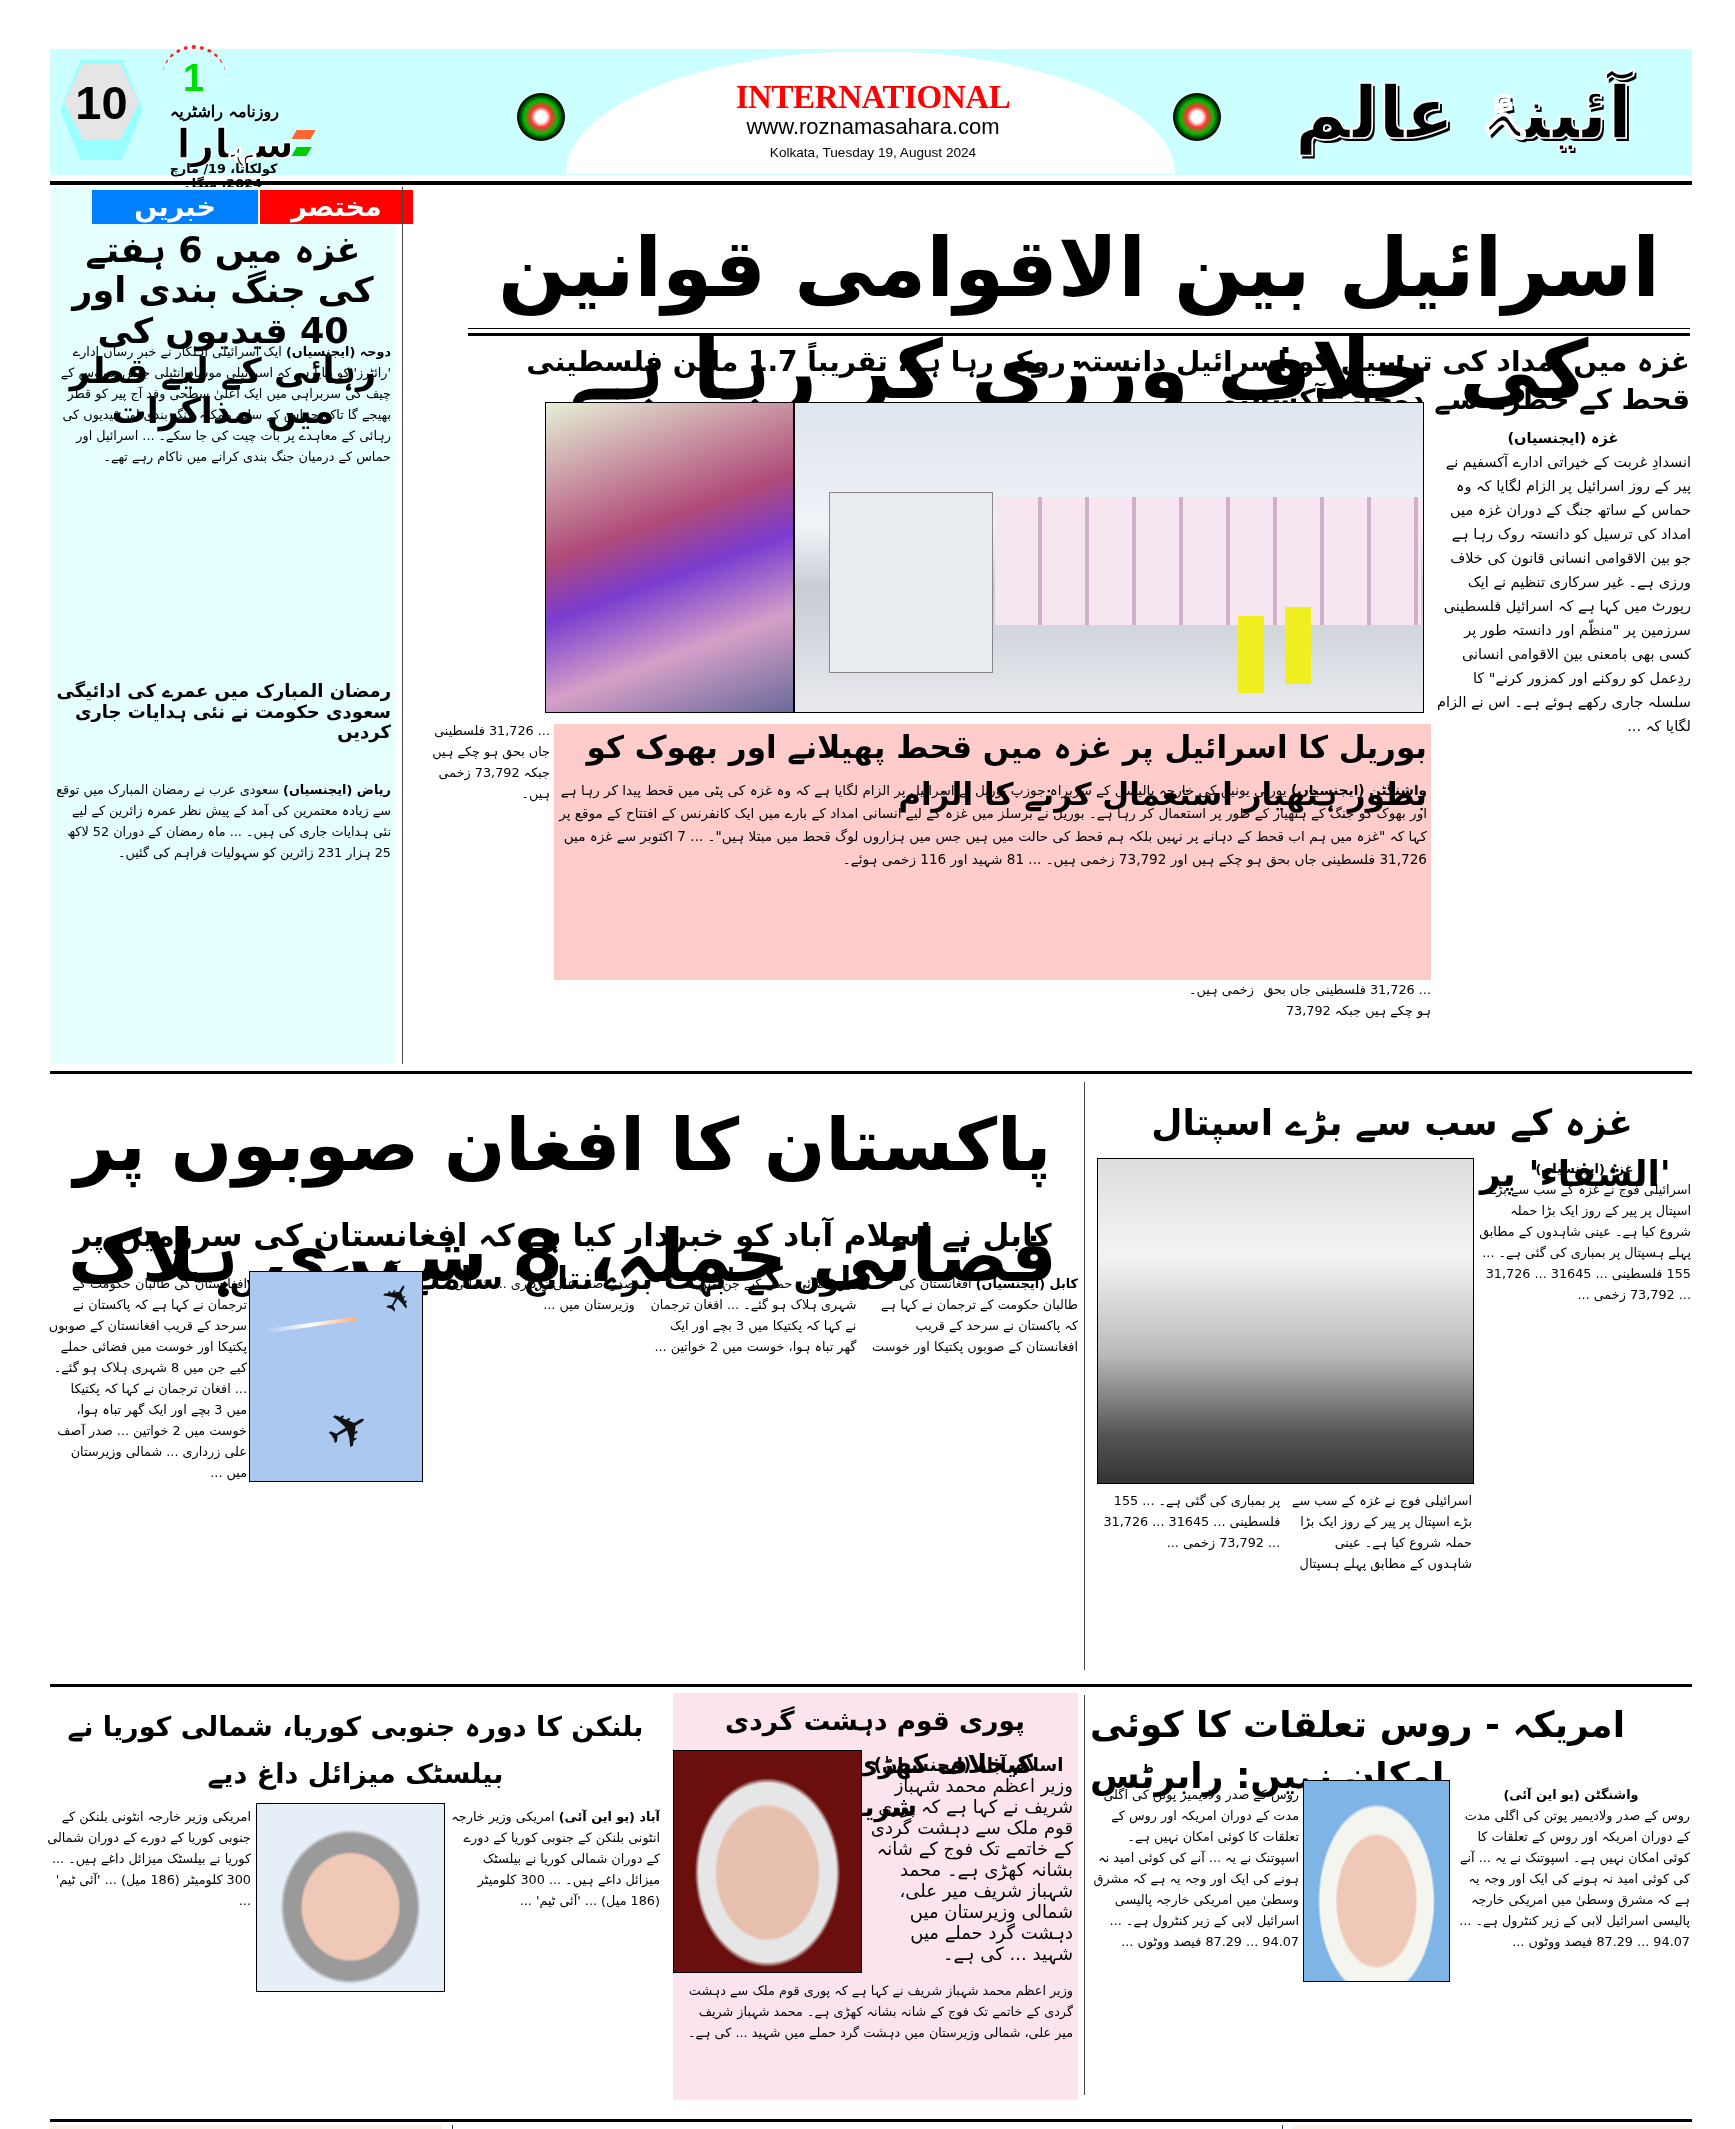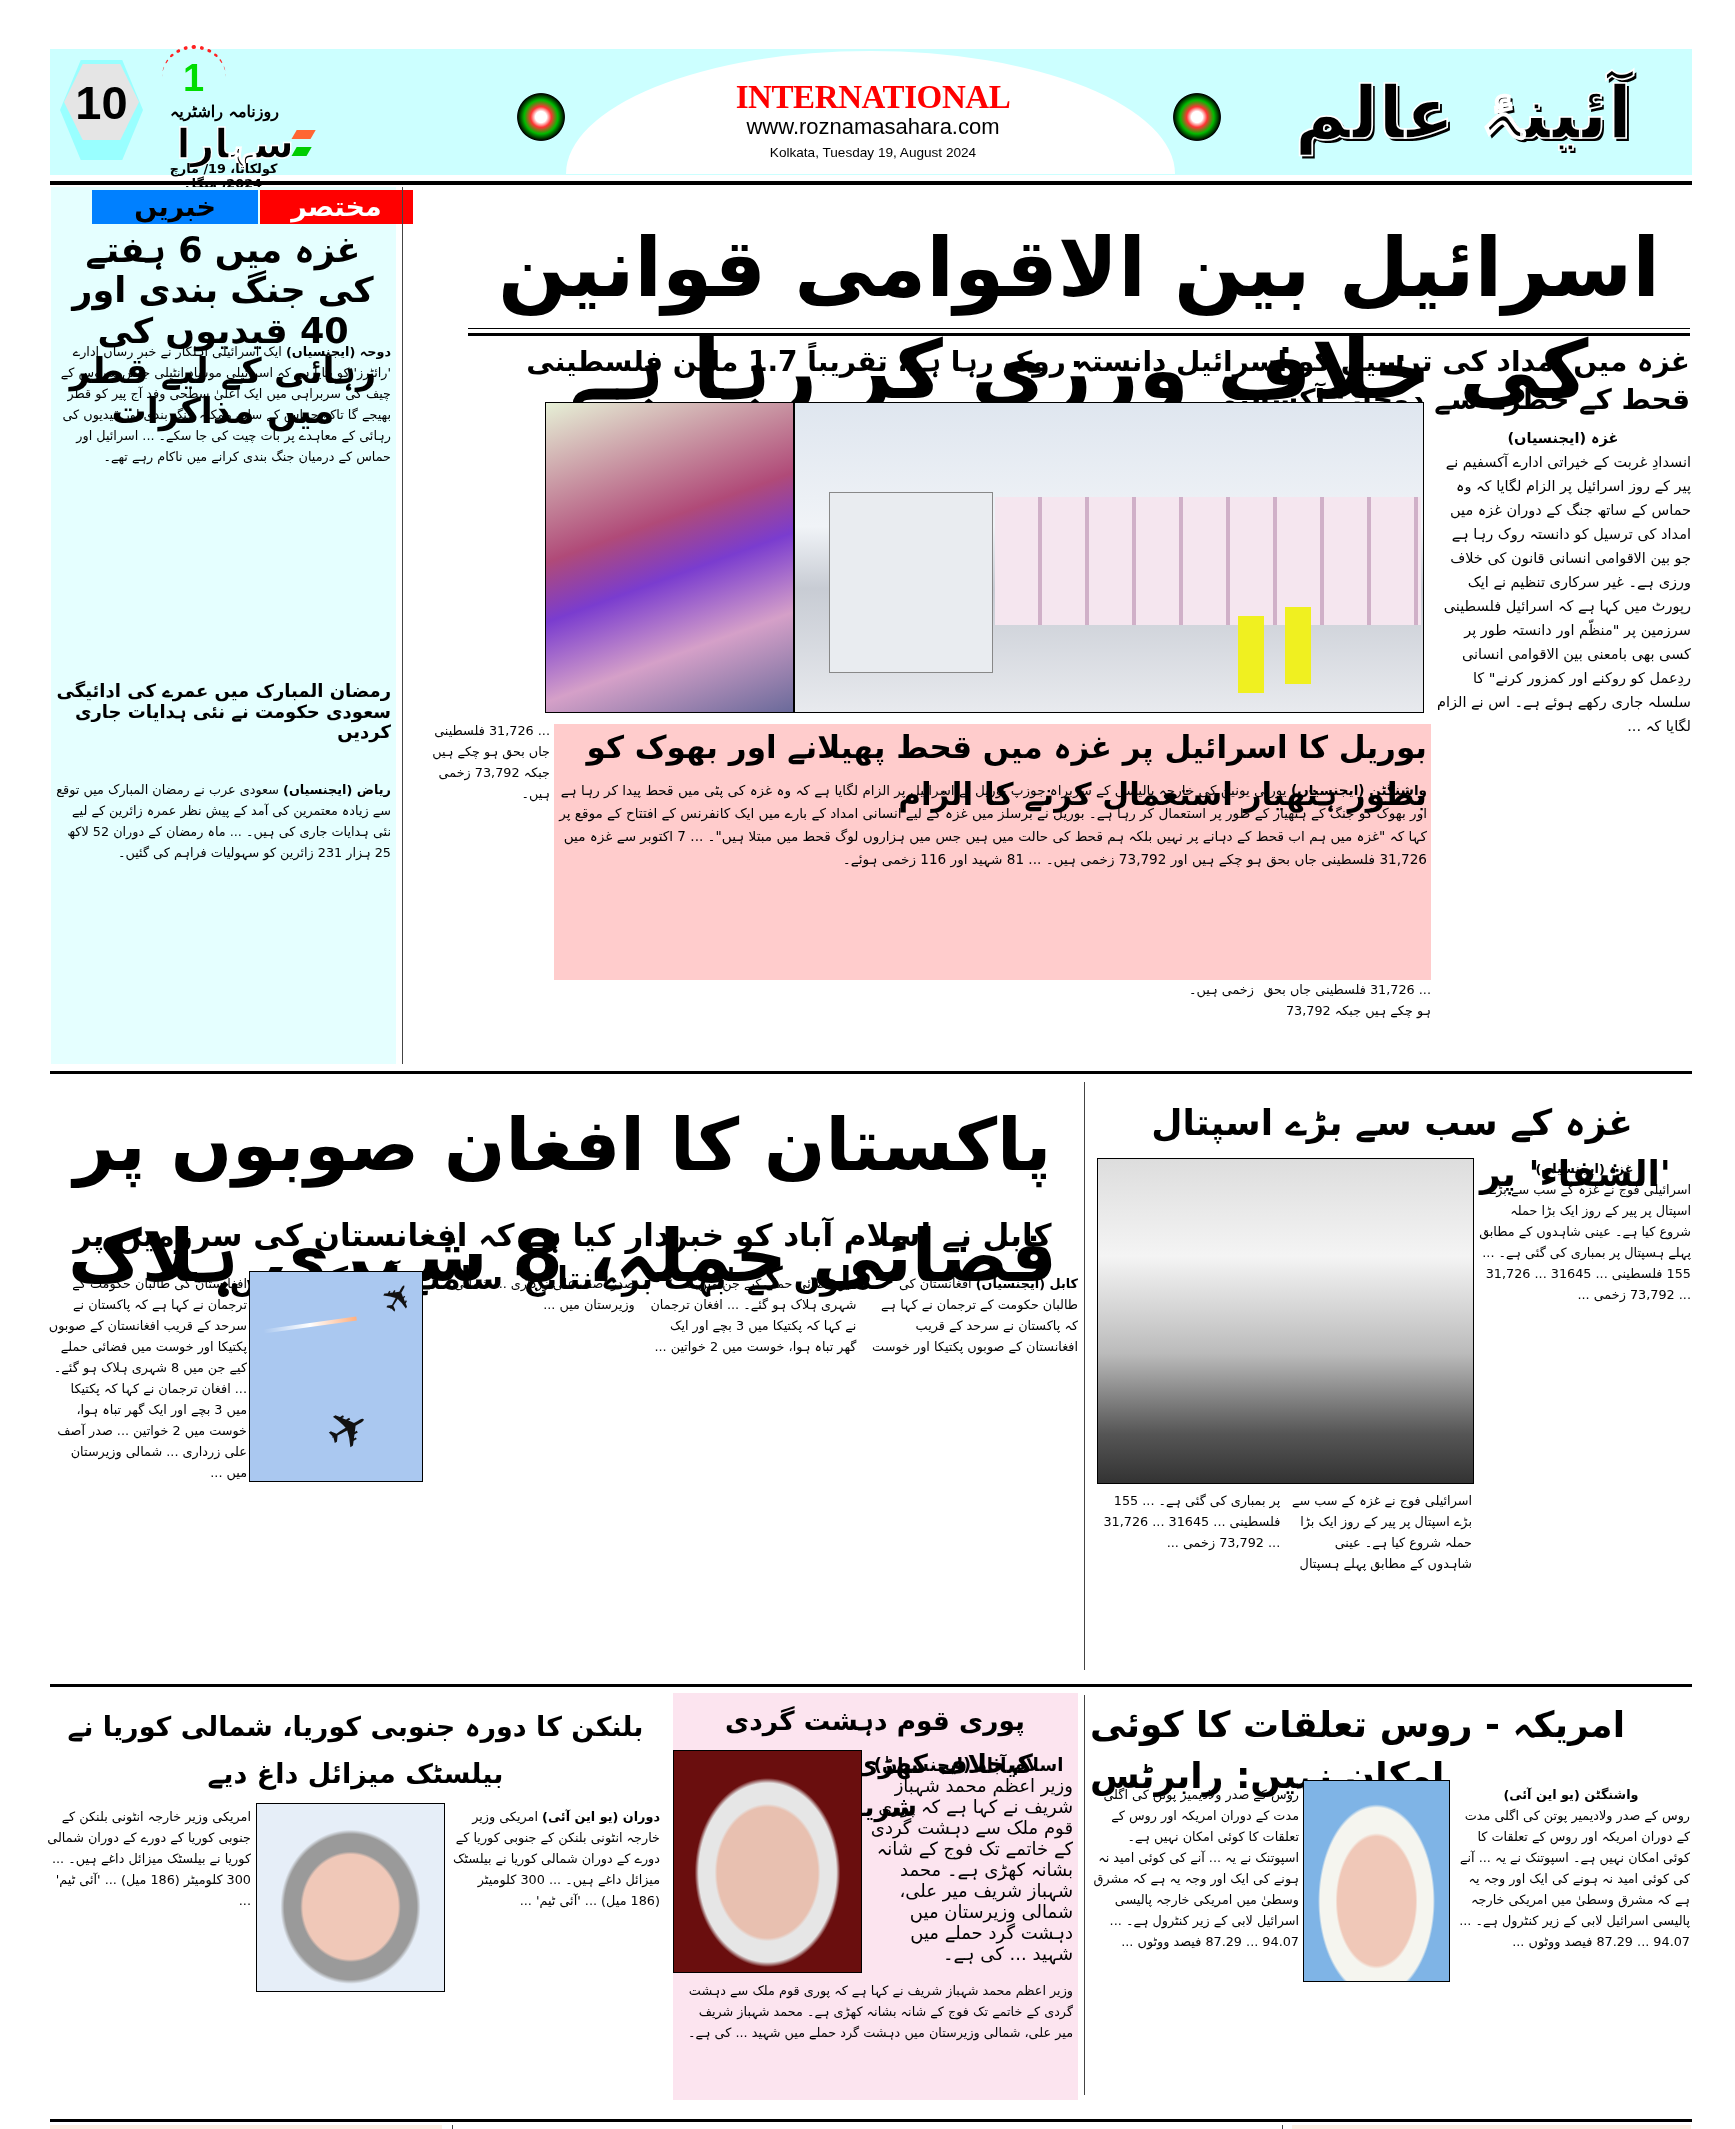--- a/index.html
+++ b/index.html
@@ -27,21 +27,21 @@
   .rule-thin{height:1.3px;background:#000;}
   .vrule{width:1.3px;background:#444;}
   
   .hl{font-family:"DejaVu Sans",sans-serif;font-weight:bold;line-height:1.15;}
   .body{font-family:"DejaVu Sans",sans-serif;font-size:14.5px;line-height:24px;overflow:hidden;}
   .dl{font-weight:bold;}
   .photo{overflow:hidden;border:1.7px solid #000;}
   
   .brief{left:51px;top:187px;width:345px;height:877px;background:#e5ffff;}
   .tab-red{left:260px;top:190px;width:153px;height:34px;background:#ff0000;color:#fff;font:bold 27px "DejaVu Sans",sans-serif;text-align:center;line-height:34px;}
-  .tab-blue{left:92px;top:190px;width:166px;height:34px;background:#0080ff;color:#000000;font:bold 27px "DejaVu Sans",sans-serif;text-align:center;line-height:34px;}
+  .tab-blue{left:92px;top:190px;width:166px;height:34px;background:#0080ff;color:#ffffff;font:bold 27px "DejaVu Sans",sans-serif;text-align:center;line-height:34px;}
   .pink-box{background:#ffcccc;}
   .lpink{background:#fce4ef;}
   .cream{background:#fdf0e4;}
 </style>
 </head>
 <body>
 
 <div class="abs masthead"></div>
 <div class="abs hex-outline"></div>
 <div class="abs page-no">10</div>
@@ -142,21 +142,21 @@
 <div class="abs photo" style="left:673px;top:1750px;width:187px;height:221px;background:radial-gradient(ellipse at 50% 55%,#e8c0b0 0 38%,#e6e6e6 40% 52%,#6a0e0e 55%);"></div>
 <div class="abs body rtl" style="left:864px;top:1754px;width:209px;height:221px;font-size:18px;line-height:21px;">
   <div class="dl" style="text-align:center;">اسلام آباد (ایجنسیاں)</div>
   <span>وزیر اعظم محمد شہباز شریف نے کہا ہے کہ پوری قوم ملک سے دہشت گردی کے خاتمے تک فوج کے شانہ بشانہ کھڑی ہے۔ محمد شہباز شریف میر علی، شمالی وزیرستان میں دہشت گرد حملے میں شہید ... کی ہے۔</span>
 </div>
 <div class="abs body rtl" style="left:677px;top:1980px;width:396px;height:115px;font-size:12.8px;line-height:21px;">وزیر اعظم محمد شہباز شریف نے کہا ہے کہ پوری قوم ملک سے دہشت گردی کے خاتمے تک فوج کے شانہ بشانہ کھڑی ہے۔ محمد شہباز شریف میر علی، شمالی وزیرستان میں دہشت گرد حملے میں شہید ... کی ہے۔</div>
 
 <div class="abs hl rtl" style="left:47px;top:1703px;width:617px;font-size:27px;line-height:47px;text-align:center;">بلنکن کا دورہ جنوبی کوریا، شمالی کوریا نے بیلسٹک میزائل داغ دیے</div>
 <div class="abs photo" style="left:256px;top:1803px;width:187px;height:187px;background:radial-gradient(ellipse at 50% 55%,#f0c8b8 0 36%,#9a9a9a 38% 50%,#e6eef8 53%);"></div>
 <div class="abs body rtl" style="left:447px;top:1806px;width:213px;height:290px;font-size:12.8px;line-height:21px;">
-  <span class="dl">دوران (یو این آئی)</span>
+  <span class="dl">آباد (یو این آئی)</span>
   <span>امریکی وزیر خارجہ انٹونی بلنکن کے جنوبی کوریا کے دورے کے دوران شمالی کوریا نے بیلسٹک میزائل داغے ہیں۔ ... 300 کلومیٹر (186 میل) ... 'آئی ٹیم' ...</span>
 </div>
 <div class="abs body rtl" style="left:47px;top:1806px;width:204px;height:290px;font-size:12.8px;line-height:21px;">امریکی وزیر خارجہ انٹونی بلنکن کے جنوبی کوریا کے دورے کے دوران شمالی کوریا نے بیلسٹک میزائل داغے ہیں۔ ... 300 کلومیٹر (186 میل) ... 'آئی ٹیم' ...</div>
 <div class="abs rule-thick" style="left:50px;top:2119px;width:1642px;height:3.4px;"></div>
 
 <div class="abs cream" style="left:50px;top:2125px;width:392px;height:462px;"></div>
 
 <div class="abs vrule" style="left:452px;top:2125px;height:462px;"></div>
 
 <div class="abs vrule" style="left:1282px;top:2125px;height:462px;"></div>

